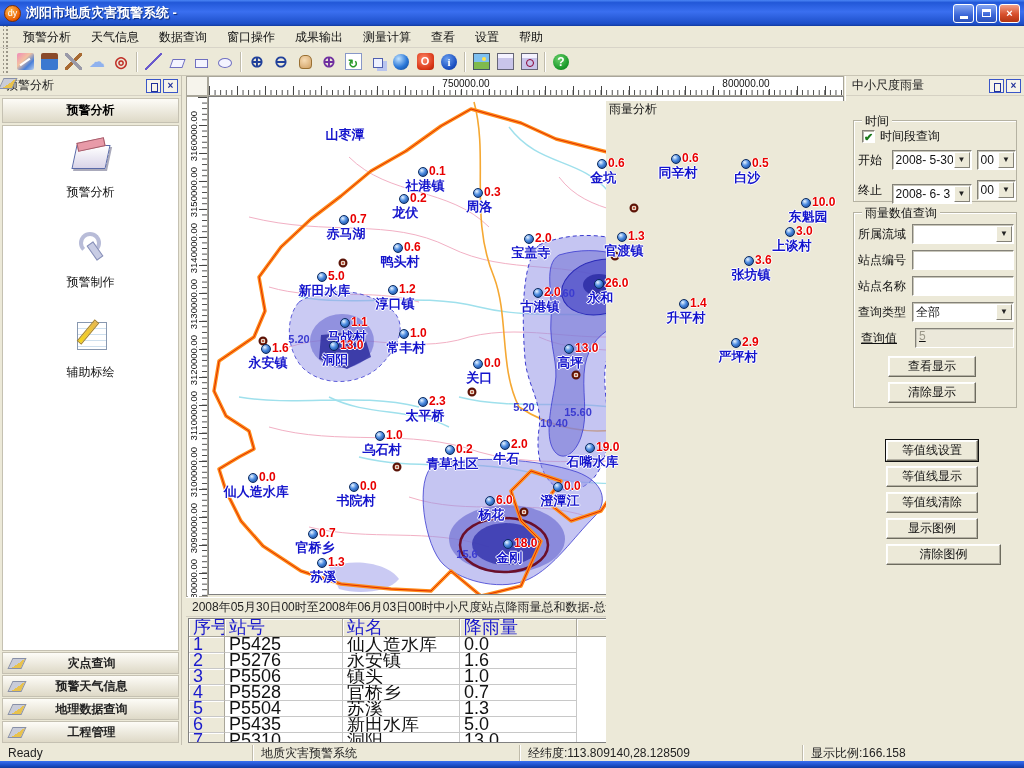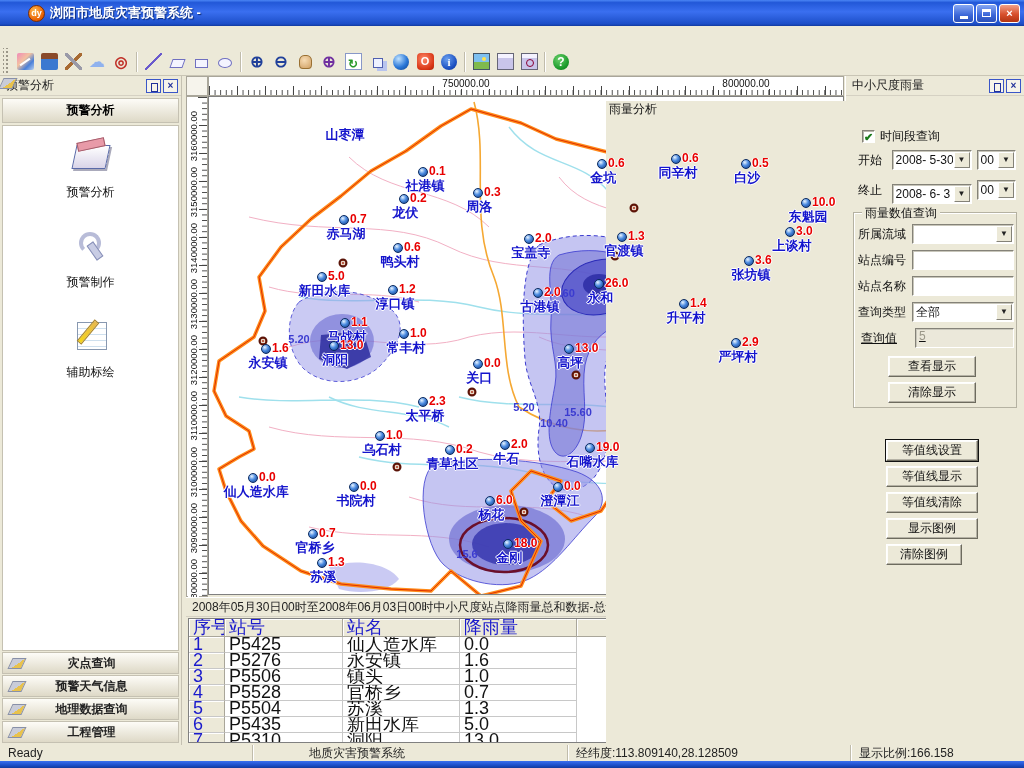--- a/index.html
+++ b/index.html
@@ -5,22 +5,22 @@
   html,body{margin:0;padding:0;background:#555;}
   *{box-sizing:border-box;font-family:"Liberation Sans",sans-serif;}
   .window{position:relative;width:1024px;height:768px;background:#ece9d8;overflow:hidden;}
 
   
   .titlebar{position:absolute;left:0;top:0;width:1024px;height:26px;
     background:linear-gradient(180deg,#4a85f5 0%,#2258d8 10%,#3a6ff0 45%,#1c4ec8 92%,#123a9e 100%);
     display:flex;align-items:center;padding:0 4px;}
   .app-icon{width:17px;height:17px;border-radius:50%;
     background:radial-gradient(circle at 35% 30%,#ffb84d,#e85d00 70%,#a33c00);
-    border:1px solid #7c2d00;color:#fff;font-size:9px;font-weight:bold;
-    display:flex;align-items:center;justify-content:center;margin-right:5px;margin-left:24px;}
+    border:1px solid #7c2d00;color:#fff;font-size:9px;font-weight:normal;
+    display:flex;align-items:center;justify-content:center;margin-right:5px;}
   .title-text{color:#fff;font-weight:bold;font-size:13px;text-shadow:1px 1px 1px #0a2a7a;flex:1;}
   .winbtn{width:21px;height:19px;margin-left:2px;border:1px solid #fff;border-radius:3px;
     color:#fff;font-size:11px;font-weight:bold;display:flex;align-items:center;justify-content:center;line-height:1;}
   .winbtn.min,.winbtn.max{background:linear-gradient(#86a7f2,#3b66d8 60%,#2b50b8);}
   .winbtn.close{background:linear-gradient(#f0a088,#d8502c 55%,#b23412);}
   .winbtn.min i{display:block;width:8px;height:3px;background:#fff;margin-top:8px;}
   .winbtn.max i{display:block;width:9px;height:8px;border:1px solid #fff;border-top:3px solid #fff;}
 
   
   .menubar{position:absolute;left:0;top:26px;width:1024px;height:22px;background:#ece9d8;
@@ -167,41 +167,45 @@
     box-shadow:inset 1px 1px 0 #c8c6ba;font-size:12px;padding:0 3px;color:#111;}
   .textbox.disabled{background:#ebe8da;color:#9a9788;}
   .xp-btn{position:absolute;height:21px;background:#ece9d8;border:1px solid;border-color:#fff #6d6b5e #6d6b5e #fff;
     box-shadow:inset -1px -1px 0 #b5b2a5,inset 1px 1px 0 #fdfdfb;font-size:12px;color:#111;
     display:flex;align-items:center;justify-content:center;cursor:pointer;}
   .xp-btn.default{outline:1.5px solid #111;}
 
   
   .statusbar{position:absolute;left:0;top:745px;width:1024px;height:16px;background:#ece9d8;display:flex;font-size:12px;color:#222;}
   .sb-seg{padding:0 8px;line-height:16px;border-right:1px solid #c0bcab;box-shadow:1px 0 0 #fff;overflow:hidden;white-space:nowrap;}
-  .sb-seg.s0{width:253px;}.sb-seg.s1{width:267px;margin-left:48px;}.sb-seg.s2{width:283px;}.sb-seg.s3{flex:1;border-right:none;}
+  .sb-seg.s0{width:253px;}.sb-seg.s1{width:267px;}.sb-seg.s2{width:283px;}.sb-seg.s3{flex:1;border-right:none;}
   .bottom-border{position:absolute;left:0;top:761px;width:1024px;height:7px;
     background:linear-gradient(#3a6ff0,#1c4ec8 60%,#123a9e);}
 </style>
 </head>
 <body>
 
 <div class="window">
 
   <div class="titlebar">
     <div class="app-icon">dy</div>
     <div class="title-text">浏阳市地质灾害预警系统 -</div>
     <div class="winbtn min">
         <i></i>
       </div>
     <div class="winbtn max">
         <i></i>
       </div>
     <div class="winbtn close">×</div>
   </div>
 
+  <div class="menubar">
+    <div class="grip"></div>
+    <span id="menu-items"><span class="menu-item">预警分析</span><span class="menu-item">天气信息</span><span class="menu-item">数据查询</span><span class="menu-item">窗口操作</span><span class="menu-item">成果输出</span><span class="menu-item">测量计算</span><span class="menu-item">查看</span><span class="menu-item">设置</span><span class="menu-item">帮助</span></span>
+  </div>
 
   <div class="toolbar" id="toolbar">
     <div class="grip"></div>
   <span class="tb-btn">
         <span class="ti satellite-dish-icon"></span>
       </span>
       <span class="tb-btn">
         <span class="ti flood-tool-icon"></span>
       </span>
       <span class="tb-btn">
@@ -674,20 +678,23 @@
       <div class="panel-title">
         <span class="pt-label">中小尺度雨量</span>
         <span class="pt-btn pin-glyph"></span>
         <span class="pt-btn x-glyph"></span>
       </div>
 
       <div class="fieldset" style="left:3px;right:3px;top:32px;height:458px;">
         <span class="legend center">雨量分析</span>
       </div>
 
+      <div class="fieldset" style="left:7px;right:7px;top:44px;height:82px;">
+        <span class="legend">时间</span>
+      </div>
       <div class="rp-row" style="left:16px;top:52px;">
         <span class="checkbox">✔</span>
         <span class="rp-label">时间段查询</span>
       </div>
       <div class="rp-row" style="left:12px;top:74px;right:8px;">
         <span class="rp-label" style="width:34px;">开始</span>
         <span class="combo" style="width:80px;">
           <span class="combo-text">2008- 5-30</span>
           <span class="combo-btn"></span>
         </span>
@@ -738,21 +745,21 @@
         <span class="textbox disabled" style="flex:1;">5</span>
       </div>
       <div class="xp-btn" style="left:42px;top:280px;width:88px;">查看显示</div>
       <div class="xp-btn" style="left:42px;top:306px;width:88px;">清除显示</div>
 
       <div id="contour-buttons"></div>
     <div class="xp-btn default" style="left: 40px; width: 92px; top: 364px;">等值线设置</div>
         <div class="xp-btn" style="left: 40px; width: 92px; top: 390px;">等值线显示</div>
         <div class="xp-btn" style="left: 40px; width: 92px; top: 416px;">等值线清除</div>
         <div class="xp-btn" style="left: 40px; width: 92px; top: 442px;">显示图例</div>
-        <div class="xp-btn" style="left: 40px; width: 76px; top: 468px;">清除图例</div>
+        <div class="xp-btn" style="left: 40px; width: 115px; top: 468px;">清除图例</div>
       </div>
   </div>
 
   <div class="statusbar">
     <div class="sb-seg s0">Ready</div>
     <div class="sb-seg s1">地质灾害预警系统</div>
     <div class="sb-seg s2">经纬度:113.809140,28.128509</div>
     <div class="sb-seg s3">显示比例:166.158</div>
   </div>
   <div class="bottom-border"></div>

